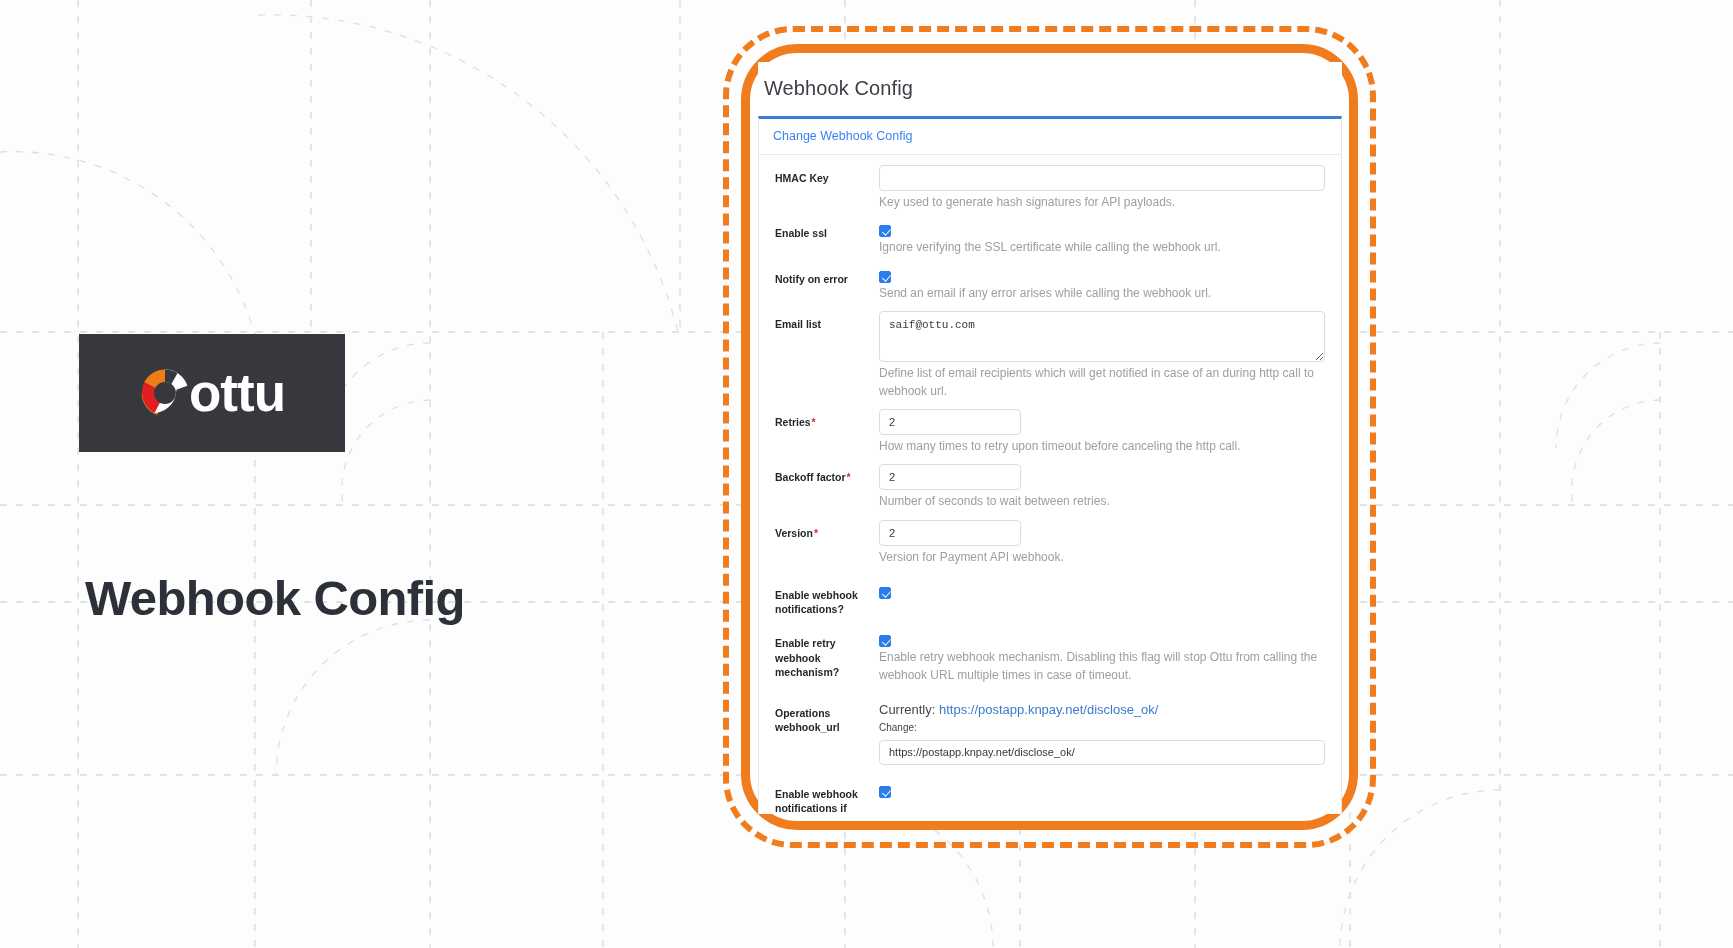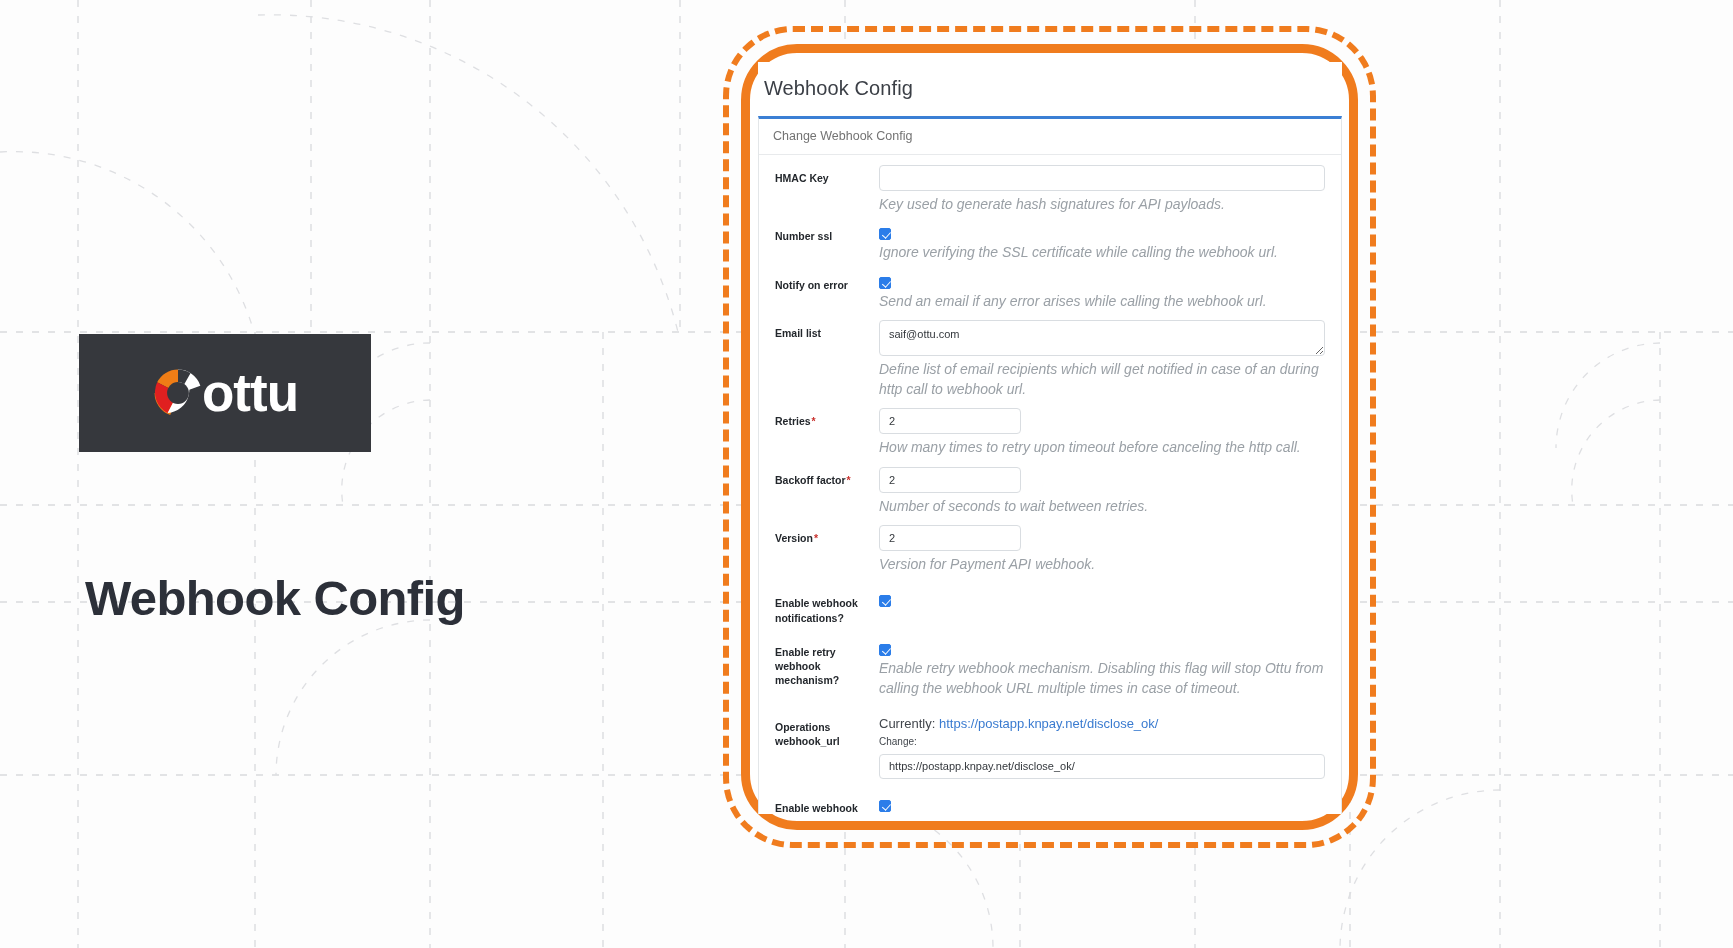--- a/index.html
+++ b/index.html
@@ -63,21 +63,21 @@
   .card {
     margin-top: 16px;
     border: 1px solid #e3e6e8;
     border-top: 3px solid #3b7fd4;
     background: #fff;
     width: 584px;
   }
   .card-header {
     padding: 10px 14px 11px 14px;
     font-size: 12.5px;
-    color: #737373;
+    color: #3b82f6;
     border-bottom: 1px solid #e8eaec;
   }
   .card-body {
     padding: 10px 0 14px 0;
   }
 
   
   .frow {
     display: flex;
     align-items: flex-start;
@@ -106,29 +106,29 @@
     background: #fff;
     padding: 0 9px;
     font-size: 11px;
     color: #34383d;
     font-family: "Liberation Sans", sans-serif;
     outline: none;
   }
   .inp.narrow { width: 142px; }
   .inp.url { height: 25px; width: 100%; }
   textarea.inp {
-    height: 36px;
+    height: 51px;
     padding-top: 6px;
     resize: vertical;
     line-height: 1.3;
+    font-family: Liberation Mono, monospace;
   }
   .help {
     display: block;
-    font-size: 14px;
-    font-style: italic;
+    font-size: 12px;
     color: #9aa0a6;
     margin-top: 3px;
     line-height: 1.45;
   }
   .help.tight { margin-top: 2px; }
 
   .cb {
     -webkit-appearance: none;
     appearance: none;
     width: 12px; height: 12px;
@@ -164,21 +164,21 @@
     color: #41464c;
     line-height: 1.55;
     margin-bottom: 4px;
     display: block;
   }
 
   
   .logo-box {
     position: absolute;
     left: 79px; top: 334px;
-    width: 292px; height: 118px;
+    width: 266px; height: 118px;
     background: #36383d;
   }
   .logo-inner {
     position: absolute;
     left: 0; top: 0; right: 0; bottom: 0;
     display: flex;
     align-items: center;
     justify-content: center;
     gap: 2px;
   }
@@ -284,21 +284,21 @@
 
         <div class="frow">
           <div class="flabel">HMAC Key</div>
           <div class="fctrl">
             <input class="inp" type="text" value="" style="">
             <span class="help">Key used to generate hash signatures for API payloads.</span>
           </div>
         </div>
 
         <div class="frow">
-          <div class="flabel">Number ssl</div>
+          <div class="flabel">Enable ssl</div>
           <div class="fctrl">
             <input class="cb" type="checkbox" checked="" style="">
             <span class="help tight">Ignore verifying the SSL certificate while calling the webhook url.</span>
           </div>
         </div>
 
         <div class="frow">
           <div class="flabel">Notify on error</div>
           <div class="fctrl">
             <input class="cb" type="checkbox" checked="" style="">

